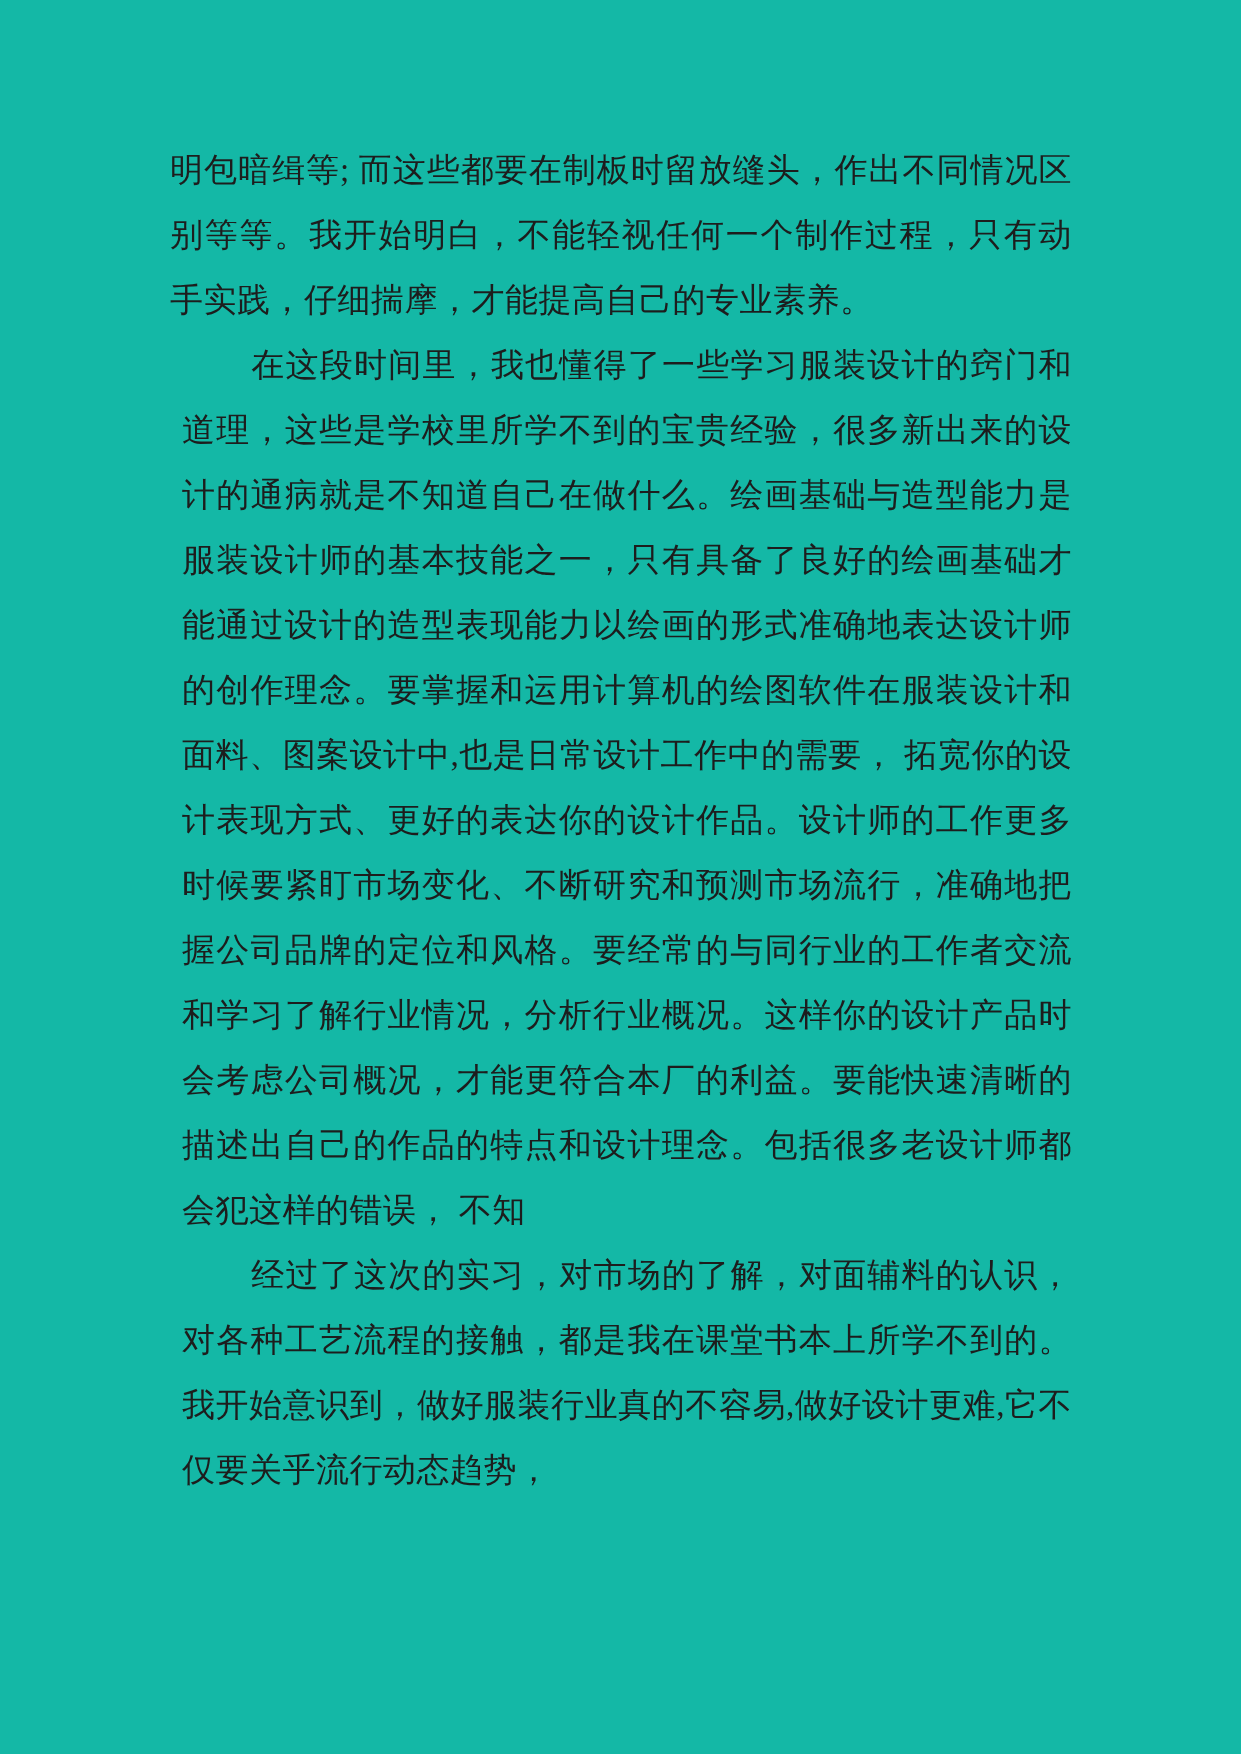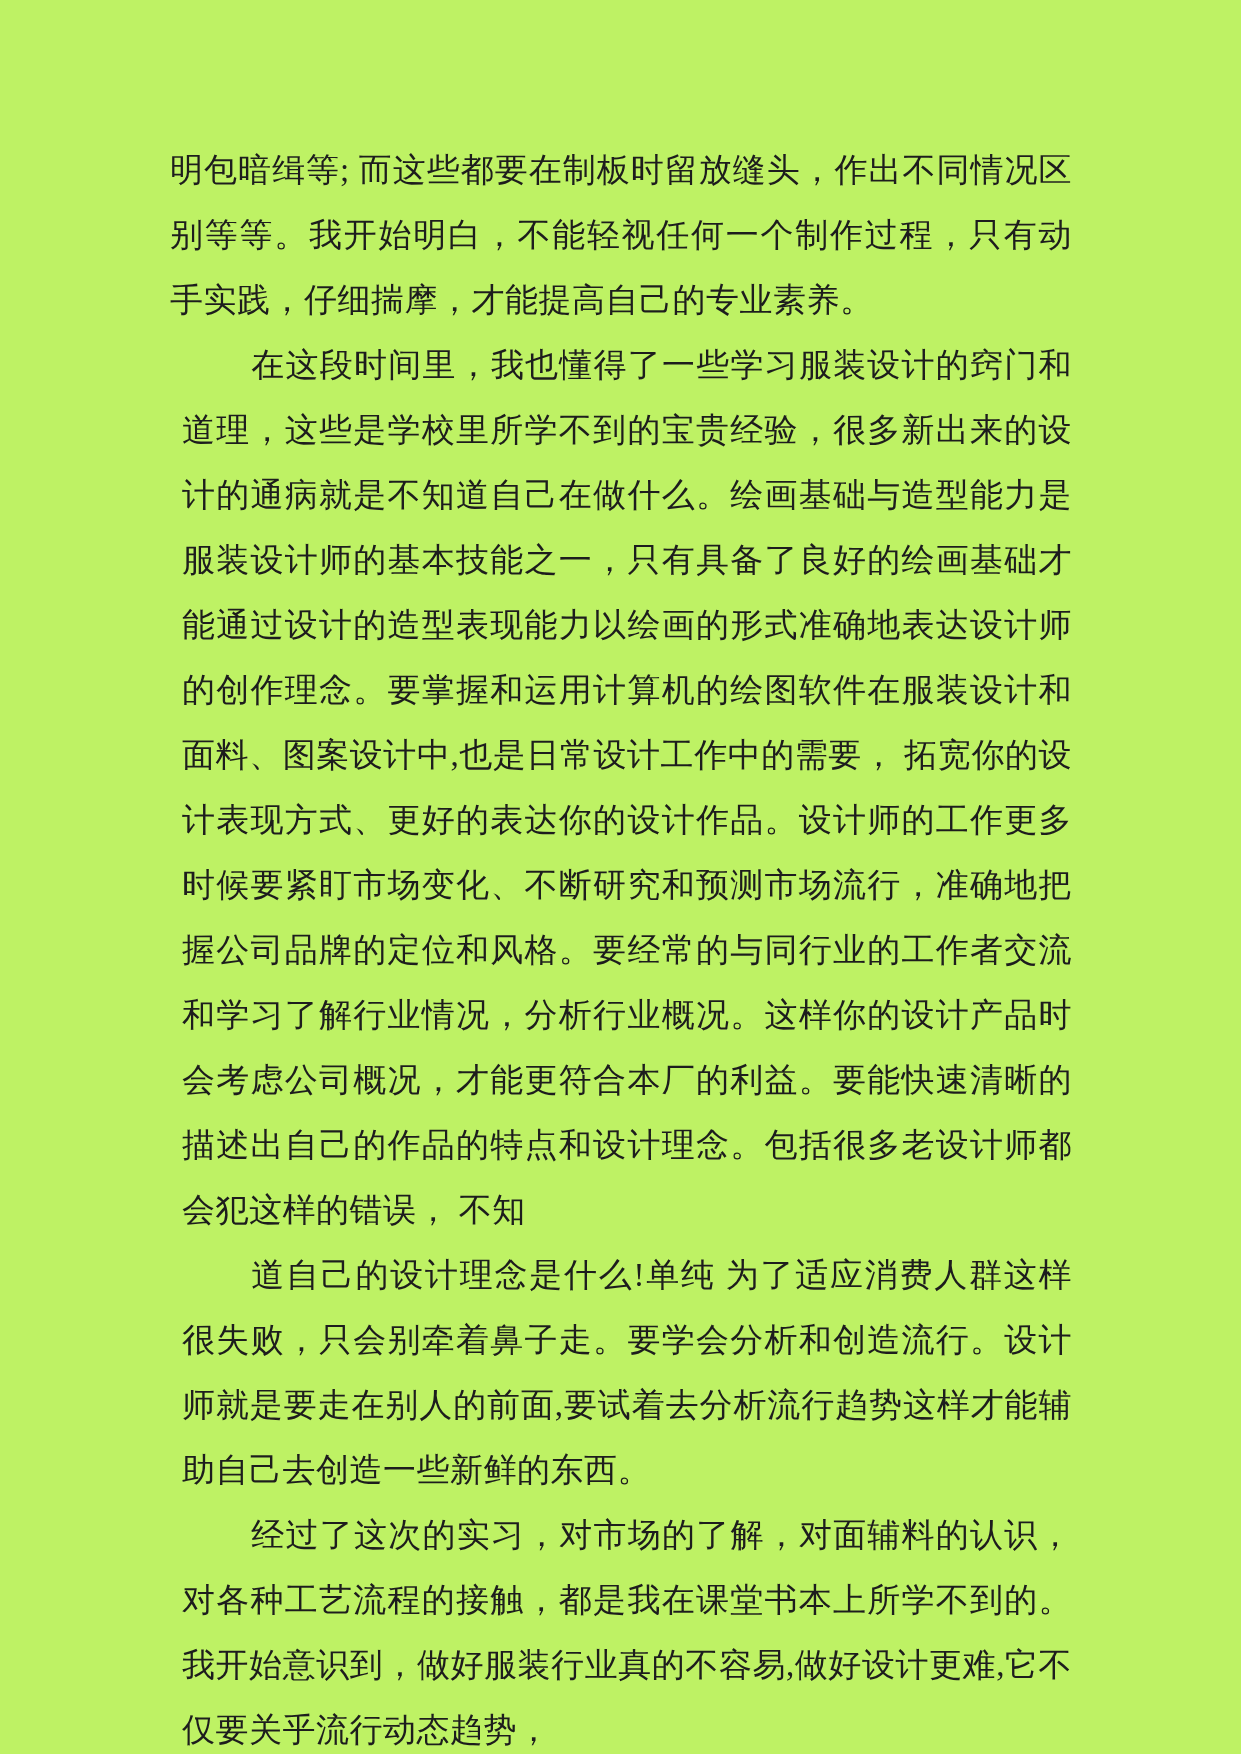--- a/index.html
+++ b/index.html
@@ -28,18 +28,17 @@
     word-break: break-all;
   }
   .para.indent {
     text-indent: 2.1em;
     margin-left: 12px;
   }
 </style>
 </head>
 <body>
 
-<div class="page" style="background: #bef264;">
+<div class="page" style="background: #14b8a6;">
     <p class="para" style="color: rgb(29, 29, 29);">明包暗缉等; 而这些都要在制板时留放缝头，作出不同情况区别等等。我开始明白，不能轻视任何一个制作过程，只有动手实践，仔细揣摩，才能提高自己的专业素养。</p>
     <p class="para indent" style="color: rgb(29, 29, 29);">在这段时间里，我也懂得了一些学习服装设计的窍门和道理，这些是学校里所学不到的宝贵经验，很多新出来的设计的通病就是不知道自己在做什么。绘画基础与造型能力是服装设计师的基本技能之一，只有具备了良好的绘画基础才能通过设计的造型表现能力以绘画的形式准确地表达设计师的创作理念。要掌握和运用计算机的绘图软件在服装设计和面料、图案设计中,也是日常设计工作中的需要， 拓宽你的设计表现方式、更好的表达你的设计作品。设计师的工作更多时候要紧盯市场变化、不断研究和预测市场流行，准确地把握公司品牌的定位和风格。要经常的与同行业的工作者交流和学习了解行业情况，分析行业概况。这样你的设计产品时会考虑公司概况，才能更符合本厂的利益。要能快速清晰的描述出自己的作品的特点和设计理念。包括很多老设计师都会犯这样的错误， 不知</p>
-    <p class="para indent" style="color: rgb(29, 29, 29);">道自己的设计理念是什么!单纯 为了适应消费人群这样很失败，只会别牵着鼻子走。要学会分析和创造流行。设计师就是要走在别人的前面,要试着去分析流行趋势这样才能辅助自己去创造一些新鲜的东西。</p>
     <p class="para indent" style="color: rgb(29, 29, 29);">经过了这次的实习，对市场的了解，对面辅料的认识，对各种工艺流程的接触，都是我在课堂书本上所学不到的。我开始意识到，做好服装行业真的不容易,做好设计更难,它不仅要关乎流行动态趋势，</p>
   </div>
 
 </body></html>

